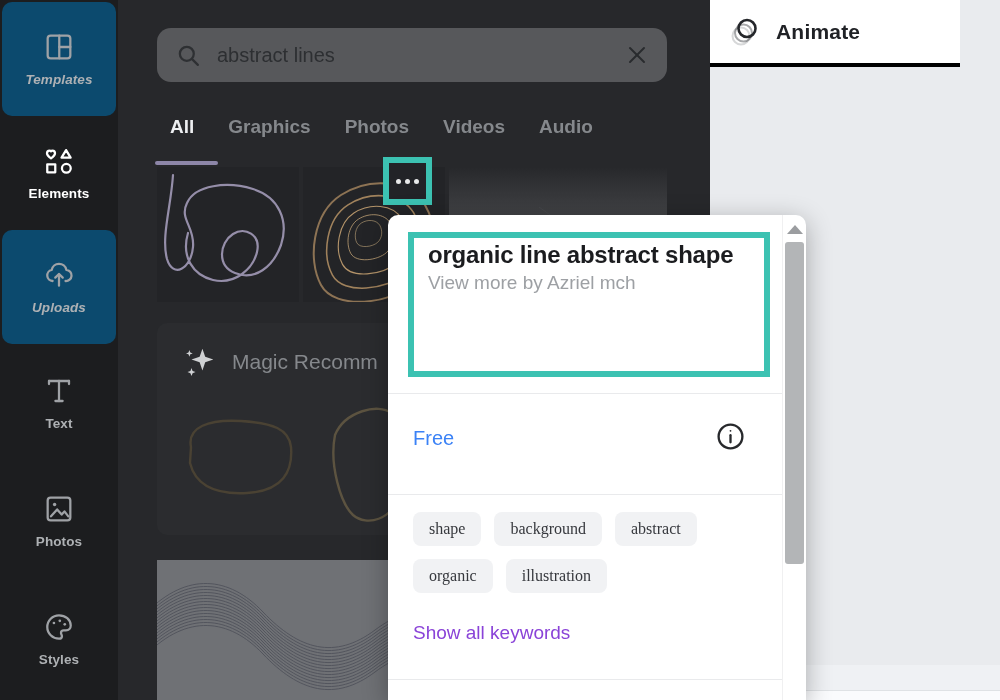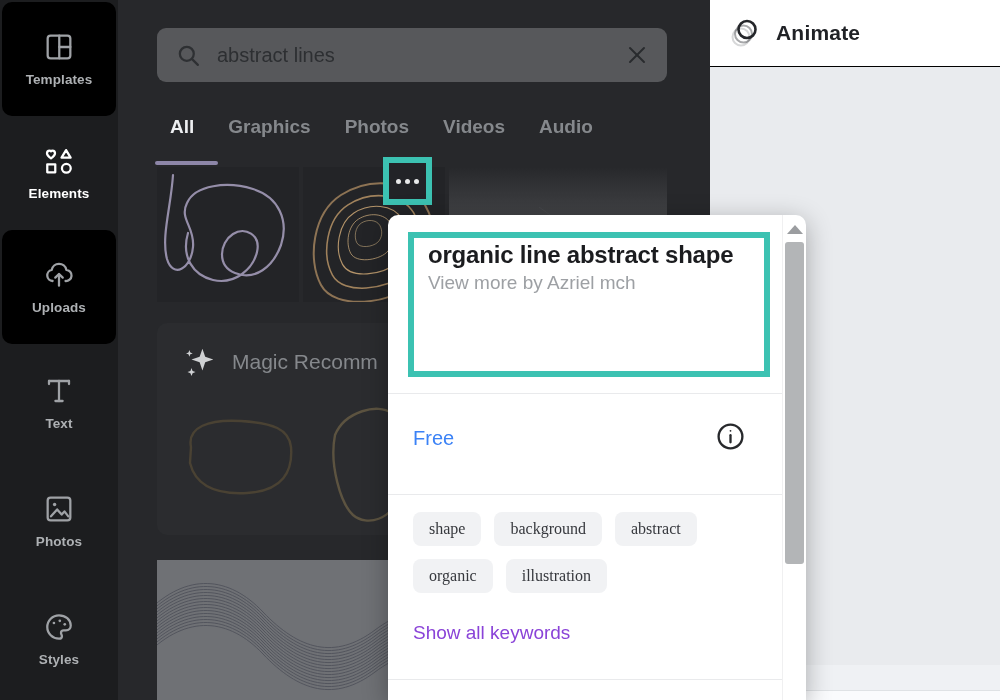--- a/index.html
+++ b/index.html
@@ -5,30 +5,30 @@
   * { margin:0; padding:0; box-sizing:border-box; }
   html,body { width:1000px; height:700px; overflow:hidden; background:#27282b;
               font-family:"Liberation Sans", sans-serif; }
   .app { position:relative; width:1000px; height:700px; overflow:hidden; }
 
   
   .rail { position:absolute; left:0; top:0; width:118px; height:700px; background:#1c1d1f; }
   .rail-item { position:absolute; left:2px; width:114px; height:114px;
                display:flex; flex-direction:column; align-items:center; justify-content:center;
                gap:9px; color:#9fa2a6; cursor:pointer; }
-  .rail-item.alt { background:#000000; border-radius:10px; }
+  .rail-item.alt { background:#0c4a6e; border-radius:10px;font-style:italic; }
   .rail-item .rail-label { font-size:13.5px; font-weight:700; color:#aeb1b4; letter-spacing:.1px; }
   .rail-item.active { color:#ffffff; }
   .rail-item.active .rail-label { color:#ffffff; }
   .rail-icon { width:32px; height:32px; display:block; }
 
   
   .panel { position:absolute; left:118px; top:0; width:592px; height:700px; background:#27282b; }
   .searchbox { position:absolute; left:39px; top:28px; width:510px; height:54px;
-               background:#57585b; border-radius:9px; display:flex; align-items:center;
+               background:#57585b; border-radius:14px; display:flex; align-items:center;
                padding:0 18px; }
   .searchbox .sicon { width:27px; height:27px; color:#2e3033; flex:none; }
   .search-input { flex:1; margin-left:15px; background:transparent; border:none; outline:none;
                   font-family:"Liberation Sans", sans-serif;
                   font-size:20px; color:#2d2f32; }
   .searchbox .xicon { width:24px; height:24px; color:#292b2e; flex:none; cursor:pointer; }
 
   .tabs { position:absolute; left:52px; top:116px; display:flex; gap:34px; align-items:baseline; }
   .tab { font-size:19px; font-weight:700; color:#85888c; cursor:pointer; white-space:nowrap; }
   .tab.active { color:#edeff1; }
@@ -77,22 +77,22 @@
   .popup-scrollbar { position:absolute; right:0; top:0; width:24px; height:485px;
                      border-left:1px solid #f0f0f1; border-radius:0 10px 0 0; }
   .scroll-up { position:absolute; left:50%; top:10px; transform:translateX(-50%);
                width:0; height:0; border-left:8px solid transparent; border-right:8px solid transparent;
                border-bottom:9px solid #9b9da0; cursor:pointer; }
   .scroll-thumb { position:absolute; left:2px; top:27px; width:19px; height:322px;
                   background:#b3b5b7; border-radius:3px; cursor:pointer; }
 
   
   .editor { position:absolute; left:710px; top:0; width:290px; height:700px; background:#e9ebee; }
-  .topbar { position:absolute; left:0; top:0; width:290px; height:67px; background:#ffffff;
-            border-bottom:1px solid #000000; display:flex; align-items:center; }
+  .topbar { position:absolute; left:0; top:0; width:250px; height:67px; background:#ffffff;
+            border-bottom:4px solid #000000; display:flex; align-items:center; }
   .animate-btn { display:flex; align-items:center; gap:13px; margin-left:17px;
                  background:none; border:none; cursor:pointer;
                  font-family:"Liberation Sans", sans-serif; }
   .animate-btn .aicon { width:36px; height:36px; color:#24262a; }
   .animate-label { font-size:21px; font-weight:700; color:#202226; letter-spacing:.2px; }
   .canvas { position:absolute; left:0; top:67px; width:290px; height:633px; background:#e9ebee; }
   .canvas-band1 { position:absolute; left:0; top:598px; width:290px; height:25px; background:#eff1f4; }
   .canvas-band2 { position:absolute; left:0; top:623px; width:290px; height:10px;
                   background:#fafbfd; border-top:1px solid #dfe2e5; }
 </style>

